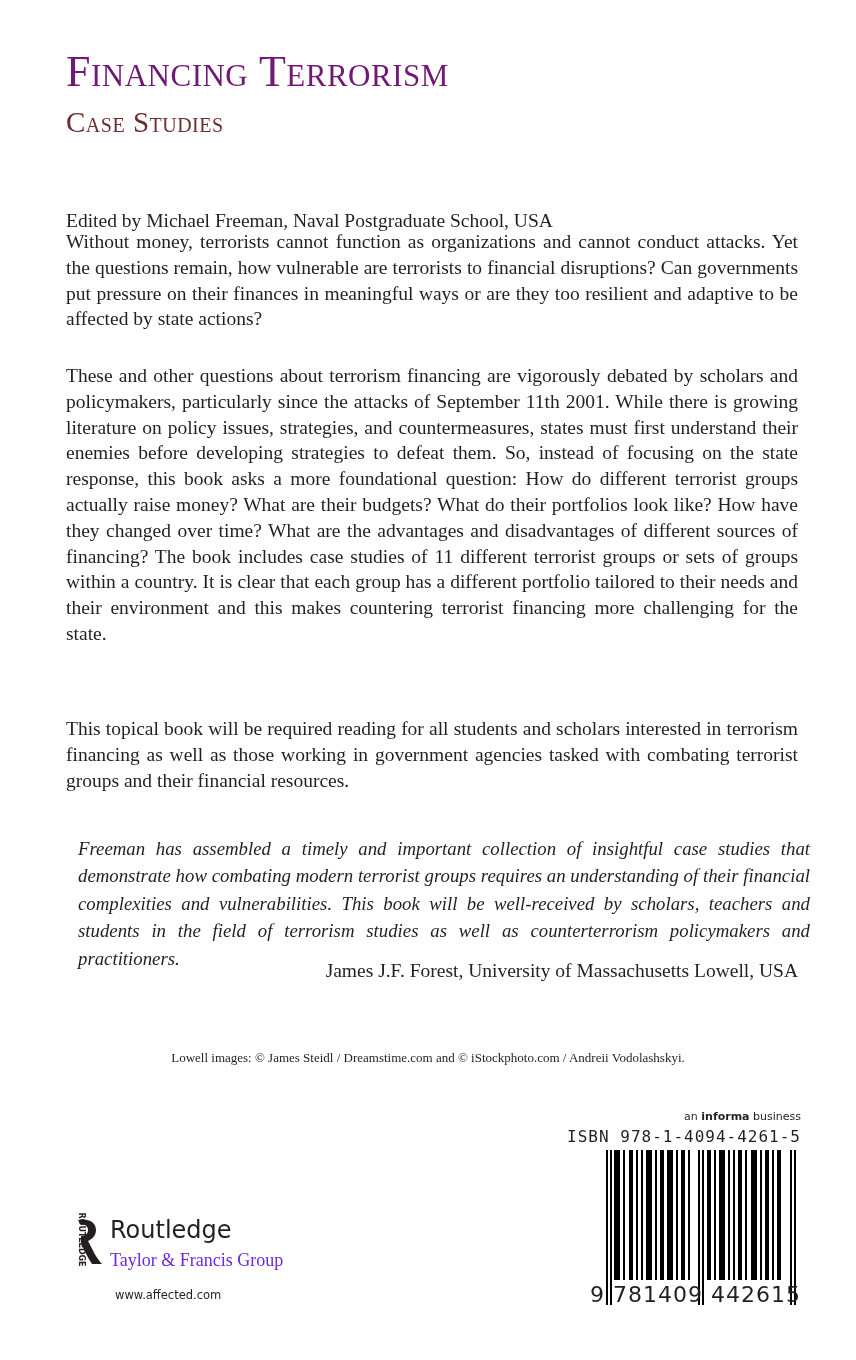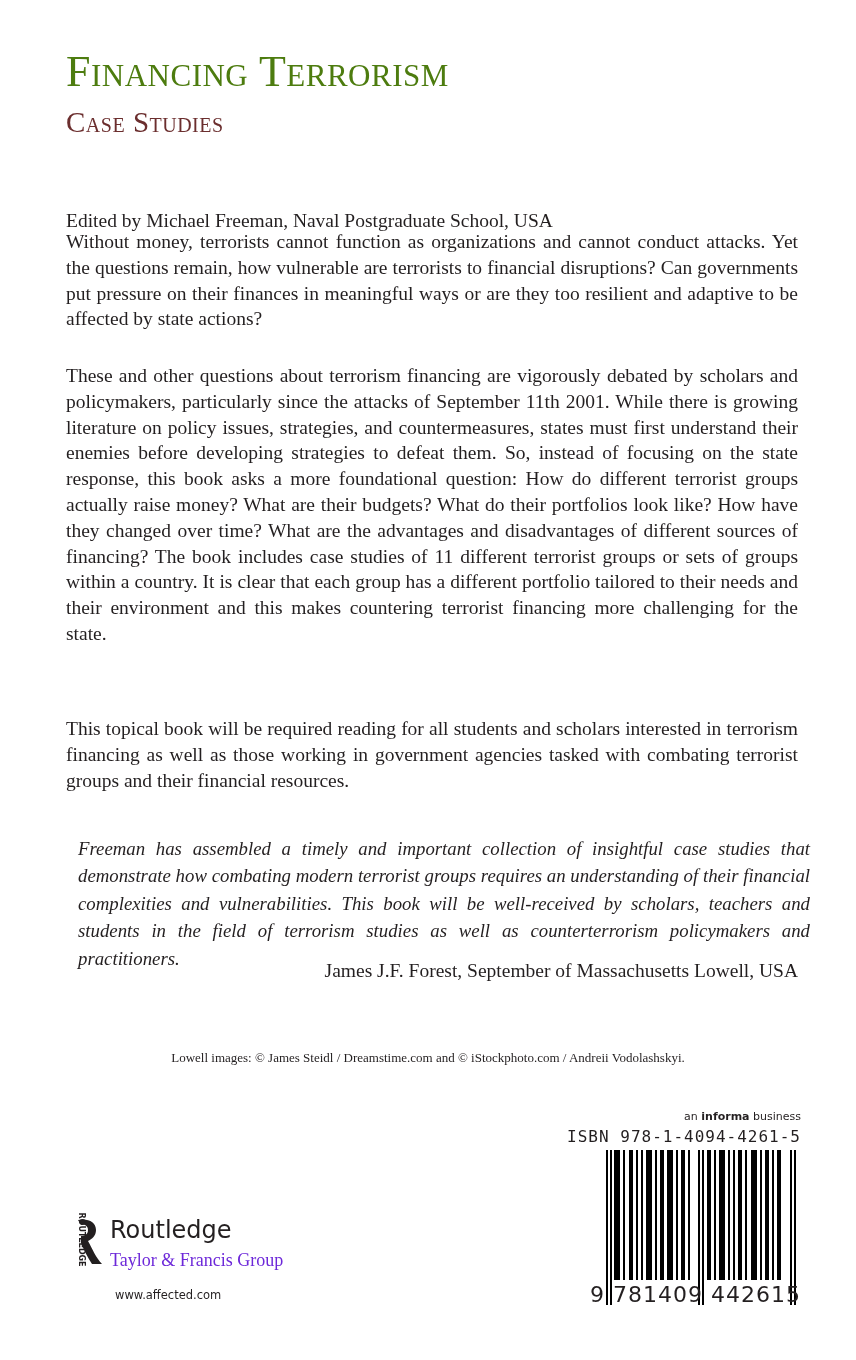--- a/index.html
+++ b/index.html
@@ -1,18 +1,18 @@
 <!DOCTYPE html>
 <html><head>
 <meta charset="utf-8">
 <style>
   html, body { margin:0; padding:0; }
   body { width:856px; height:1360px; background:#ffffff; position:relative; overflow:hidden;
          font-family:"Liberation Serif","DejaVu Serif",serif; color:#231f20; }
-  .title { position:absolute; left:66px; top:50px; margin:0; font-weight:normal; color:#4d7c0f;
+  .title { position:absolute; left:66px; top:50px; margin:0; font-weight:normal; color:#701a75;
            font-size:44px; letter-spacing:0.5px; font-variant:small-caps; line-height:1; }
   .subtitle { position:absolute; left:66px; top:108px; margin:0; font-weight:normal; color:#6b2e2e;
               font-size:29px; font-variant:small-caps; letter-spacing:0.5px; line-height:1; }
   .editor { position:absolute; left:66px; top:172px; font-size:19.5px; line-height:26px;margin-top:36px; }
   .para { position:absolute; left:66px; width:732px; font-size:19.5px; line-height:25.8px;
           text-align:justify; margin:0; }
   #p1 { top:229px; }
   #p2 { top:363px; }
   #p3 { top:716px; }
   .quote { position:absolute; left:66px; width:732px; top:823px; font-size:18.8px; line-height:27.4px;
@@ -40,21 +40,21 @@
 
 <h1 class="title">Financing Terrorism</h1>
 <h2 class="subtitle">Case Studies</h2>
 <div class="editor">Edited by Michael Freeman, Naval Postgraduate School, USA</div>
 
 <p class="para" id="p1">Without money, terrorists cannot function as organizations and cannot conduct attacks.  Yet the questions remain, how vulnerable are terrorists to financial disruptions?  Can governments put pressure on their finances in meaningful ways or are they too resilient and adaptive to be affected by state actions?</p>
 <p class="para" id="p2">These and other questions about terrorism financing are vigorously debated by scholars and policymakers, particularly since the attacks of September 11th 2001. While there is growing literature on policy issues, strategies, and countermeasures, states must first understand their enemies before developing strategies to defeat them.  So, instead of focusing on the state response, this book asks a more foundational question: How do different terrorist groups actually raise money? What are their budgets?  What do their portfolios look like?  How have they changed over time?  What are the advantages and disadvantages of different sources of financing?  The book includes case studies of 11 different terrorist groups or sets of groups within a country.  It is clear that each group has a different portfolio tailored to their needs and their environment and this makes countering terrorist financing more challenging for the state.</p>
 <p class="para" id="p3">This topical book will be required reading for all students and scholars interested in terrorism financing as well as those working in government agencies tasked with combating terrorist groups and their financial resources.</p>
 
 <p class="quote">Freeman has assembled a timely and important collection of insightful case studies that demonstrate how combating modern terrorist groups requires an understanding of their financial complexities and vulnerabilities. This book will be well-received by scholars, teachers and students in the field of terrorism studies as well as counterterrorism policymakers and practitioners.</p>
-<div class="attrib">James J.F. Forest, September of Massachusetts Lowell, USA</div>
+<div class="attrib">James J.F. Forest, University of Massachusetts Lowell, USA</div>
 
 <div class="credits">Lowell images: © James Steidl / Dreamstime.com and © iStockphoto.com / Andreii Vodolashskyi.</div>
 
 <div class="logo">
   <div class="logo-mark">
     <svg width="40" height="48" viewBox="0 0 40 48">
       <path d="M12 2 C22 0 30 4 30 12 C30 18 26 21 22 23 C26 30 30 40 36 46 L26 46 C22 40 18 32 15 25 L15 18 C19 18 22 16 22 12 C22 8 19 6 15 7 Z" fill="#231f20"></path>
     </svg>
   </div>
   <span class="logo-vert">ROUTLEDGE</span>

